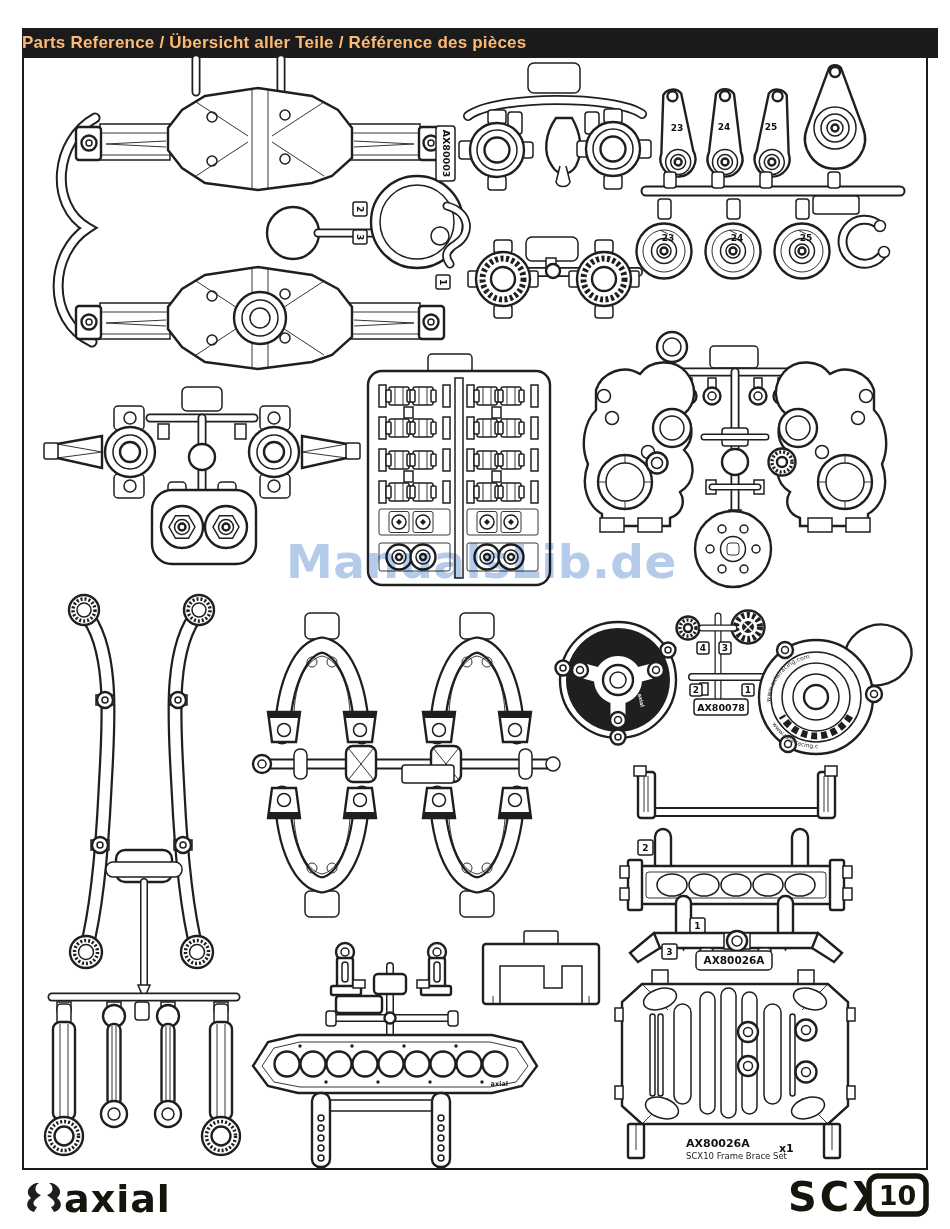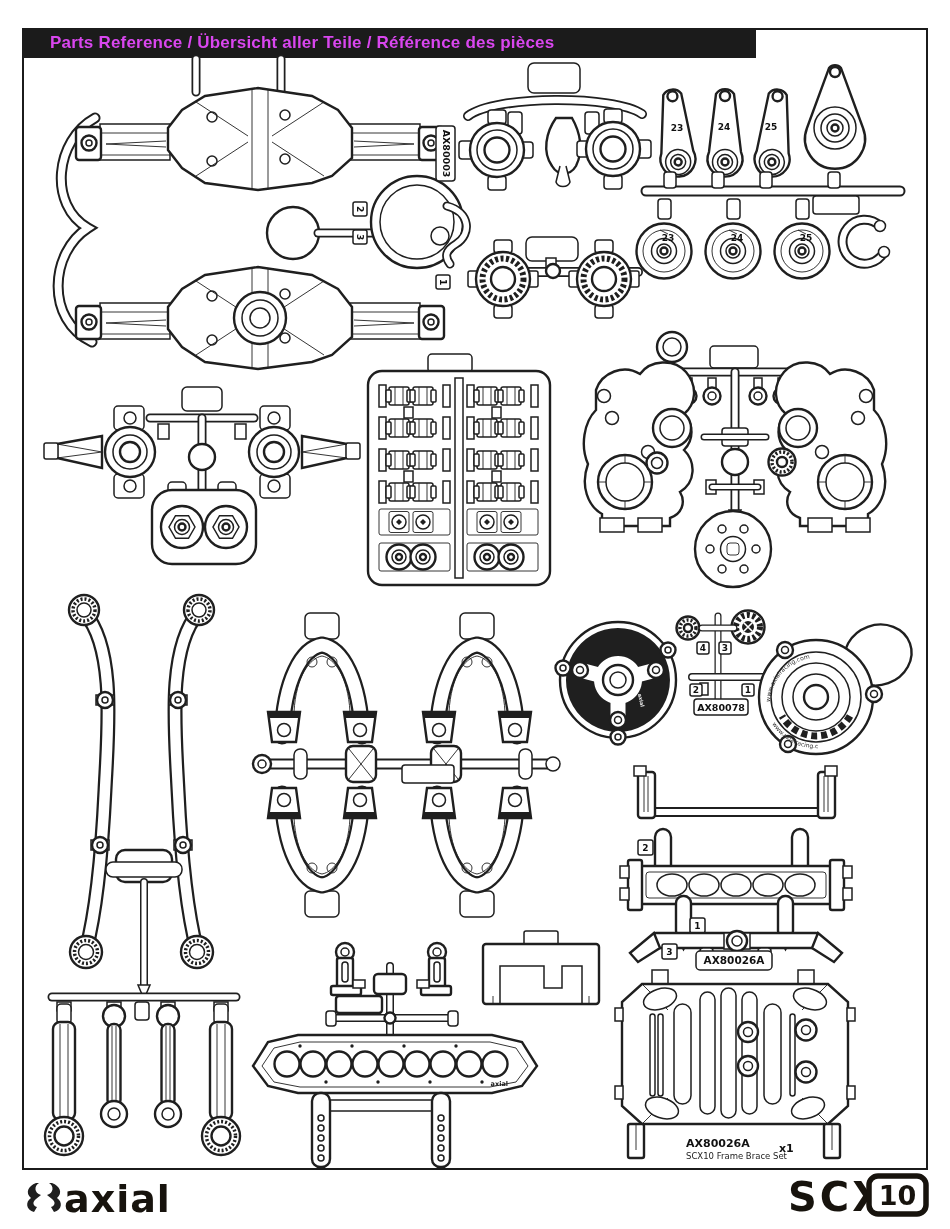--- a/index.html
+++ b/index.html
@@ -1,19 +1,19 @@
 <!DOCTYPE html>
 <html><head>
 <meta charset="utf-8">
 <style>
   html,body{margin:0;padding:0;background:#fff;}
   .page{position:relative;width:950px;height:1229px;background:#fff;overflow:hidden;
         font-family:"Liberation Sans",sans-serif;}
-  .header{position:absolute;left:22px;top:28px;width:734px;height:30px;background:#1b1b1b;
-          color:#d946ef;display:flex;align-items:center;box-sizing:border-box;padding-left:28px;
+  .header{position:absolute;left:22px;top:28px;width:916px;height:30px;background:#1b1b1b;
+          color:#fdba74;display:flex;align-items:center;box-sizing:border-box;padding-left:0;
           font-weight:bold;font-size:17px;letter-spacing:.2px;}
   .page-border{position:absolute;left:22px;top:28px;width:902px;height:1138px;
                border:2px solid #1b1b1b;box-sizing:content-box;}
   .art{position:absolute;left:0;top:0;}
   .watermark{position:absolute;left:286px;top:534px;font-weight:bold;font-size:47px;
              color:#b5cbea;letter-spacing:.5px;mix-blend-mode:multiply;
              font-family:"DejaVu Sans",sans-serif;}
   
   .wf{fill:#fff;stroke:#1f1f1f;stroke-width:1.5;}
   .wf2{fill:#fff;stroke:#1f1f1f;stroke-width:2.4;}
@@ -684,13 +684,14 @@
       </g>
       <text class="logo1" x="64" y="1212">axial</text>
       <g>
         <text class="logo2" x="788" y="1211">SCX</text>
         <rect x="869" y="1176" width="57" height="38" rx="9" fill="#fff" stroke="#17130d" stroke-width="5.5"></rect>
         <text class="logo3" x="897.5" y="1205">10</text>
       </g>
     </g>
   </svg>
 
+  <div class="watermark">ManualsLib.de</div>
 </div>
 
 </body></html>

